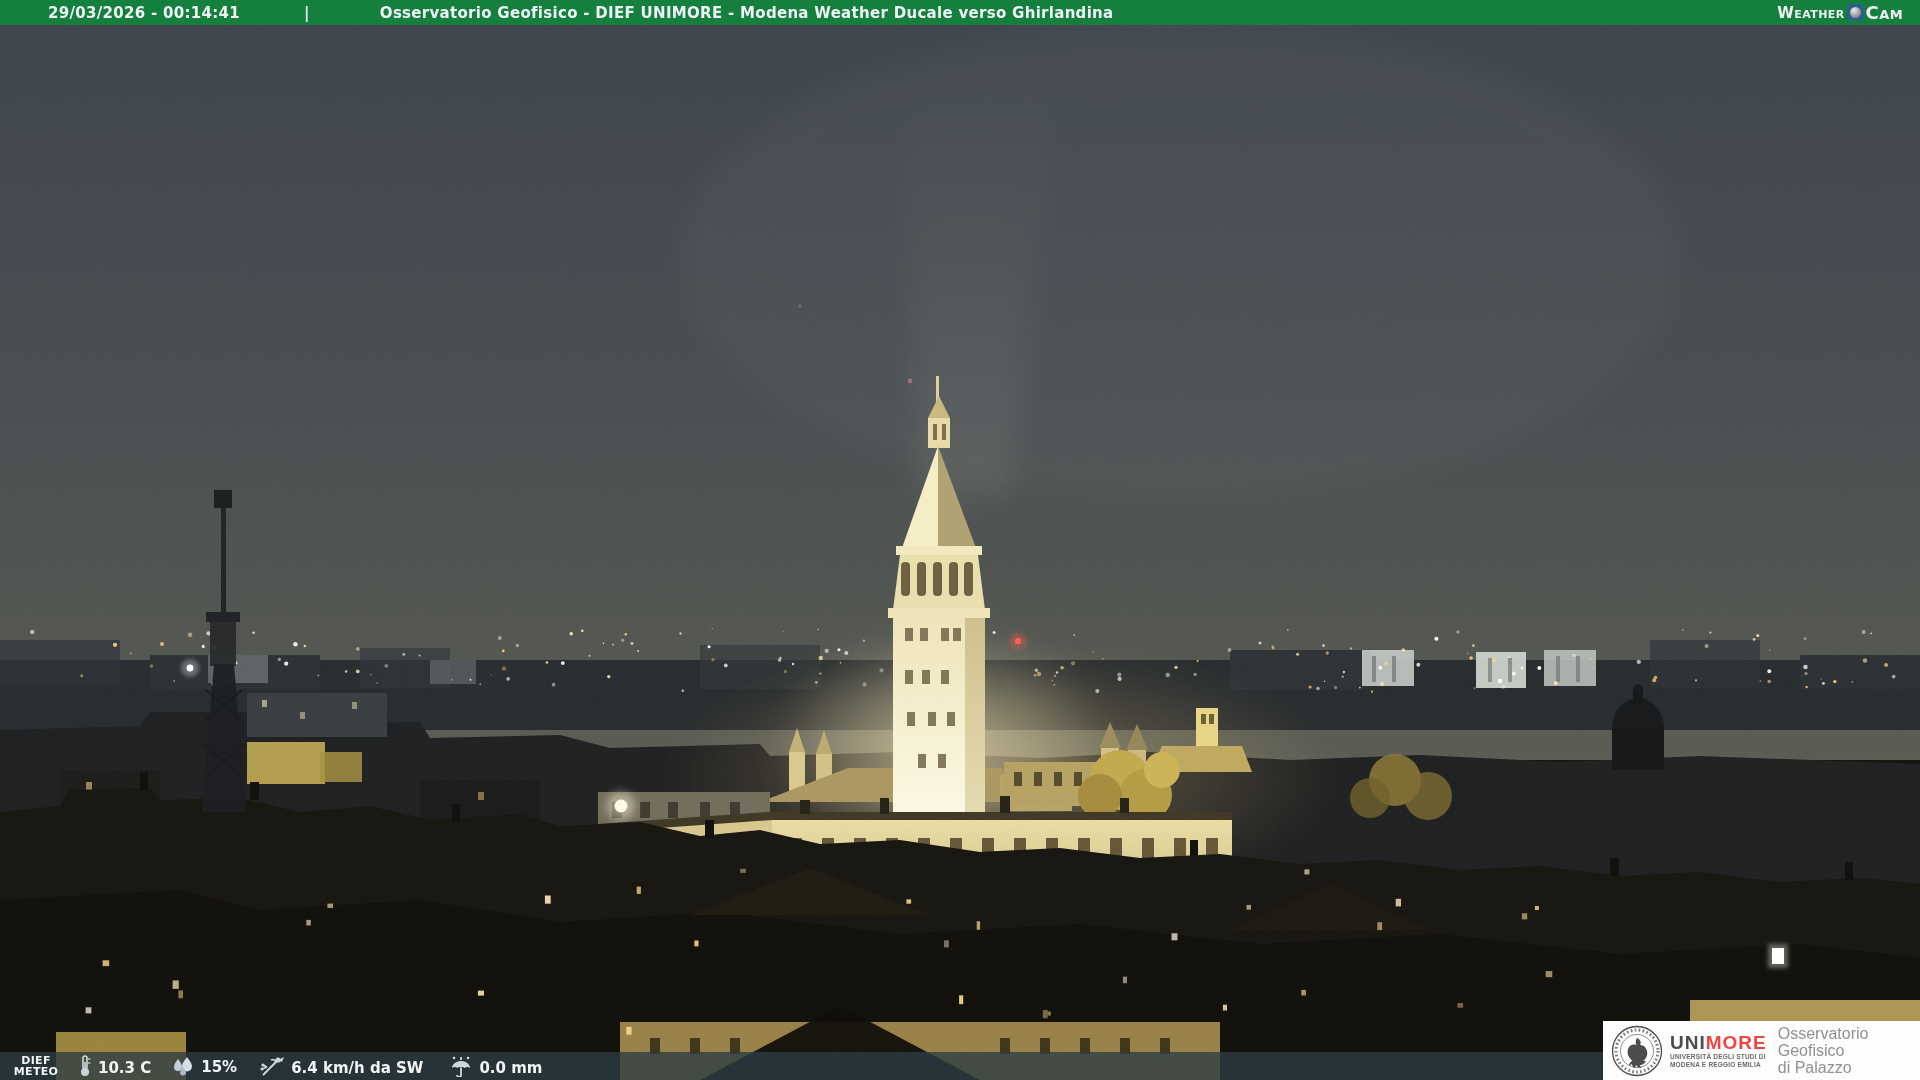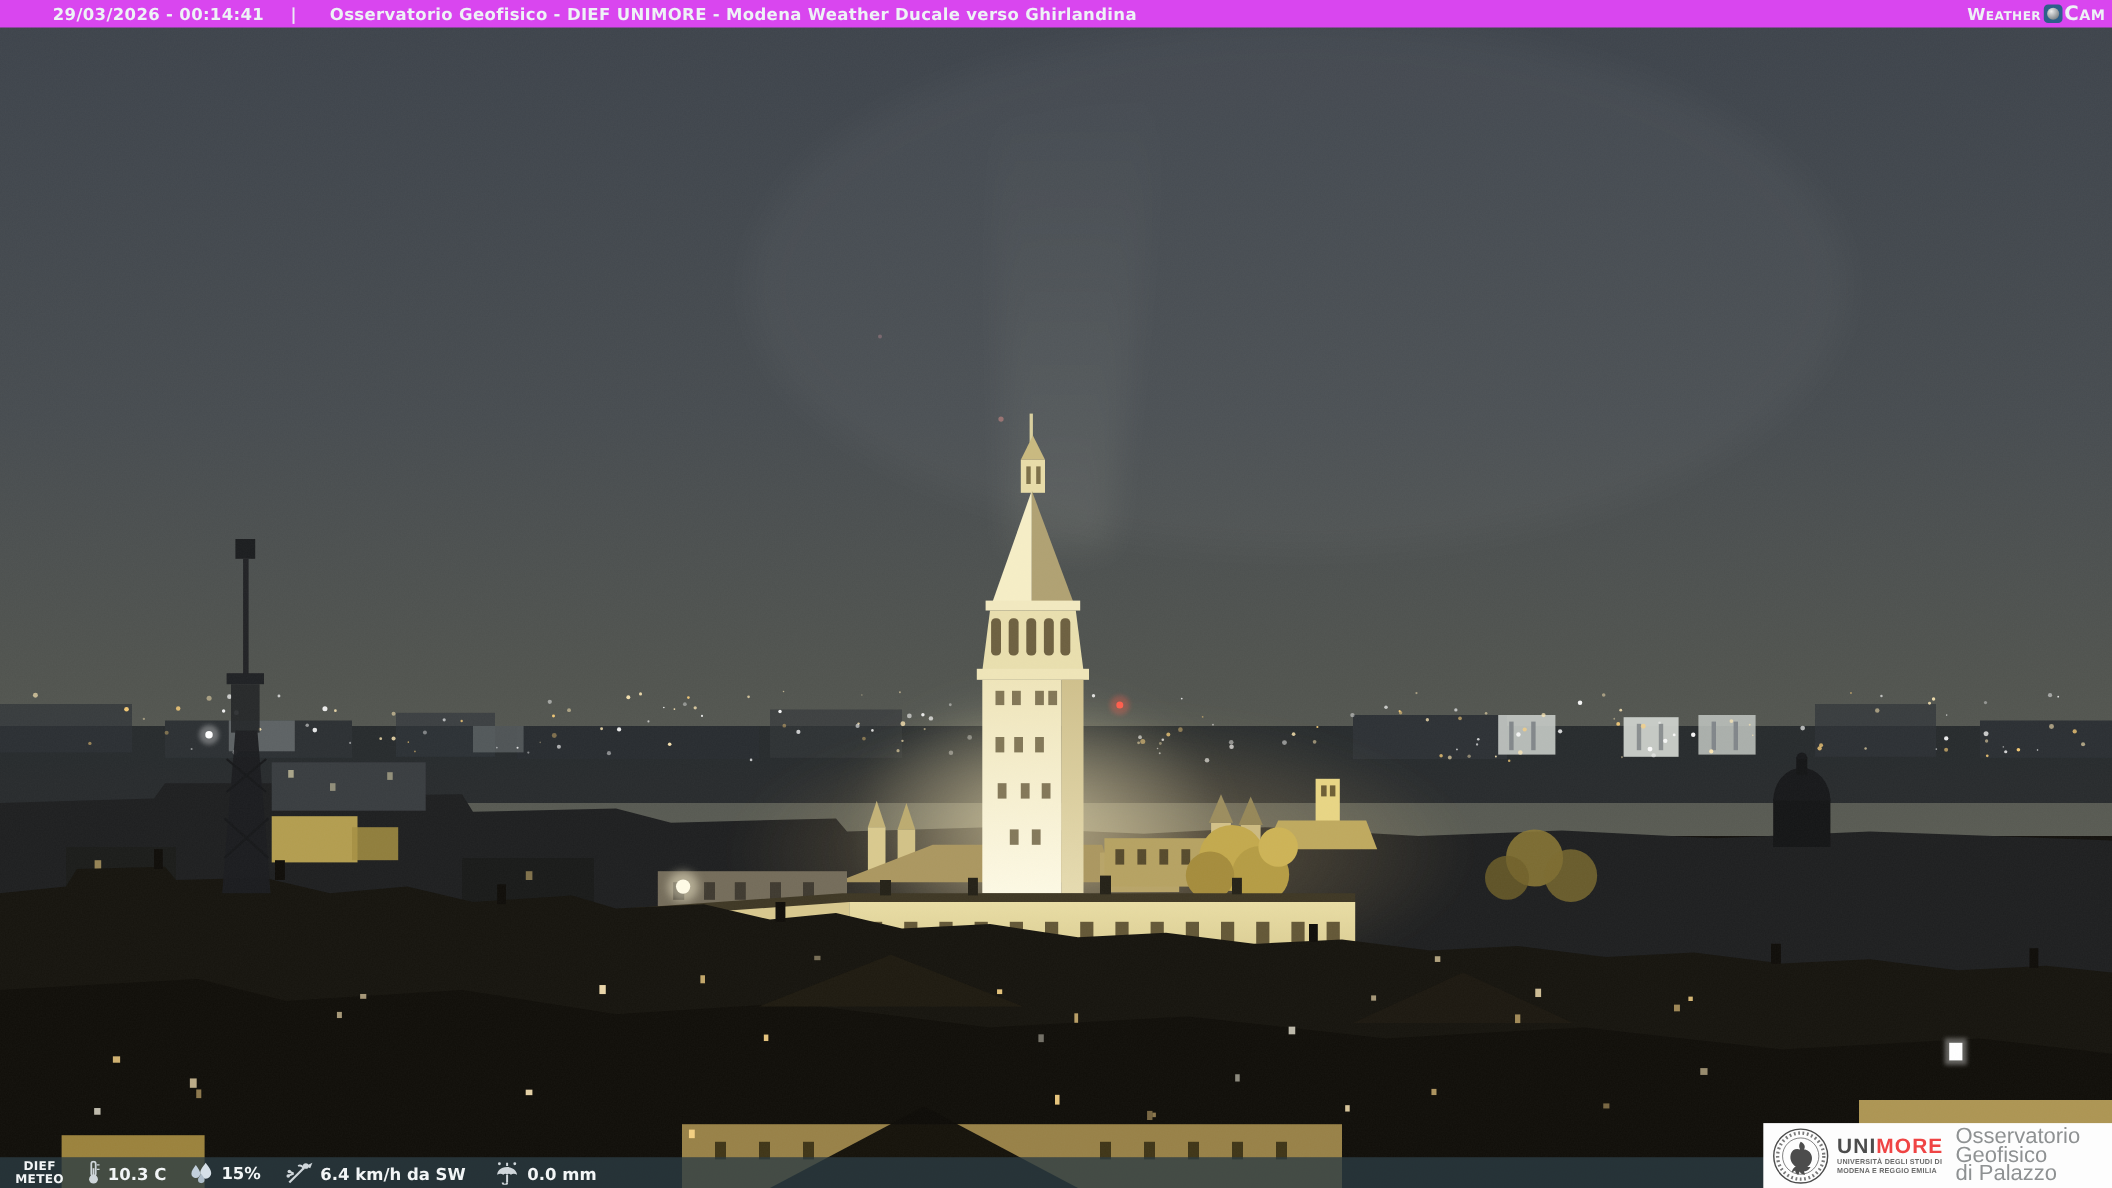--- a/index.html
+++ b/index.html
@@ -1,27 +1,27 @@
 <!DOCTYPE html>
 <html><head>
 <meta charset="utf-8">
 <style>
   html,body{margin:0;padding:0;background:#000;}
   .stage{position:relative;width:1920px;height:1080px;overflow:hidden;background:#14120e;
          font-family:"DejaVu Sans",sans-serif;}
   .scene{position:absolute;inset:0;display:block;}
 
   
-  .topbar{position:absolute;top:0;left:0;right:0;height:25px;background:#d946ef;
+  .topbar{position:absolute;top:0;left:0;right:0;height:25px;background:#15803d;
           display:flex;align-items:center;color:#eef2f6;
-          font-weight:700;font-size:15px;letter-spacing:.3px;z-index:10;}
+          font-weight:700;font-size:15px;letter-spacing:.3px;z-index:10;gap:40px;}
   .topbar .dt{margin-left:48px;white-space:pre;}
   .topbar .sep{margin-left:24px;opacity:.95;}
   .topbar .title{margin-left:30px;white-space:pre;}
-  .brand{margin-left:auto;margin-right:6px;display:flex;align-items:center;}
+  .brand{margin-left:auto;margin-right:17px;display:flex;align-items:center;}
   .brand .w{font-variant:small-caps;font-size:15px;letter-spacing:.4px;}
   .brand .orb{width:17px;height:17px;border-radius:4px;background:#2e5f8a;margin:0 2px;
               display:flex;align-items:center;justify-content:center;}
   .brand .ball{width:11px;height:11px;border-radius:50%;
                background:radial-gradient(circle at 35% 30%,#ececec,#8d9296 65%,#585d61);}
   .brand .c{font-variant:small-caps;font-size:18px;letter-spacing:.4px;}
 
   
   .botbar{position:absolute;left:0;top:1052px;right:0;height:28px;background:rgba(44,60,68,.78);
           display:flex;align-items:center;color:#f2f5f6;font-weight:700;font-size:15px;z-index:10;}
@@ -35,21 +35,21 @@
 
   
   .logobox{position:absolute;left:1603px;top:1021px;right:0;bottom:0;background:#fdfdfd;
            display:flex;align-items:center;box-sizing:border-box;padding-left:8px;z-index:11;
            font-family:"Liberation Sans",sans-serif;}
   .seal{width:52px;height:52px;flex:0 0 auto;}
   .unimore{margin-left:7px;line-height:1;}
   .wordmark{font-weight:700;font-size:19px;letter-spacing:1px;color:#4c4c4c;}
   .wordmark .red{color:#ef4444;}
   .uniline{font-weight:700;font-size:6.5px;color:#6a6a6a;letter-spacing:.2px;margin-top:2px;}
-  .obs{margin-left:11px;font-size:20px;line-height:17px;color:#8e9192;}
+  .obs{margin-left:11px;font-size:16px;line-height:17px;color:#8e9192;}
 </style>
 </head>
 <body>
 
 <div class="stage">
 
   <svg class="scene" viewBox="0 0 1920 1080">
     <defs>
       <linearGradient id="skyG" x1="0" y1="0" x2="0" y2="1">
         <stop offset="0" stop-color="#3d434b"></stop>

